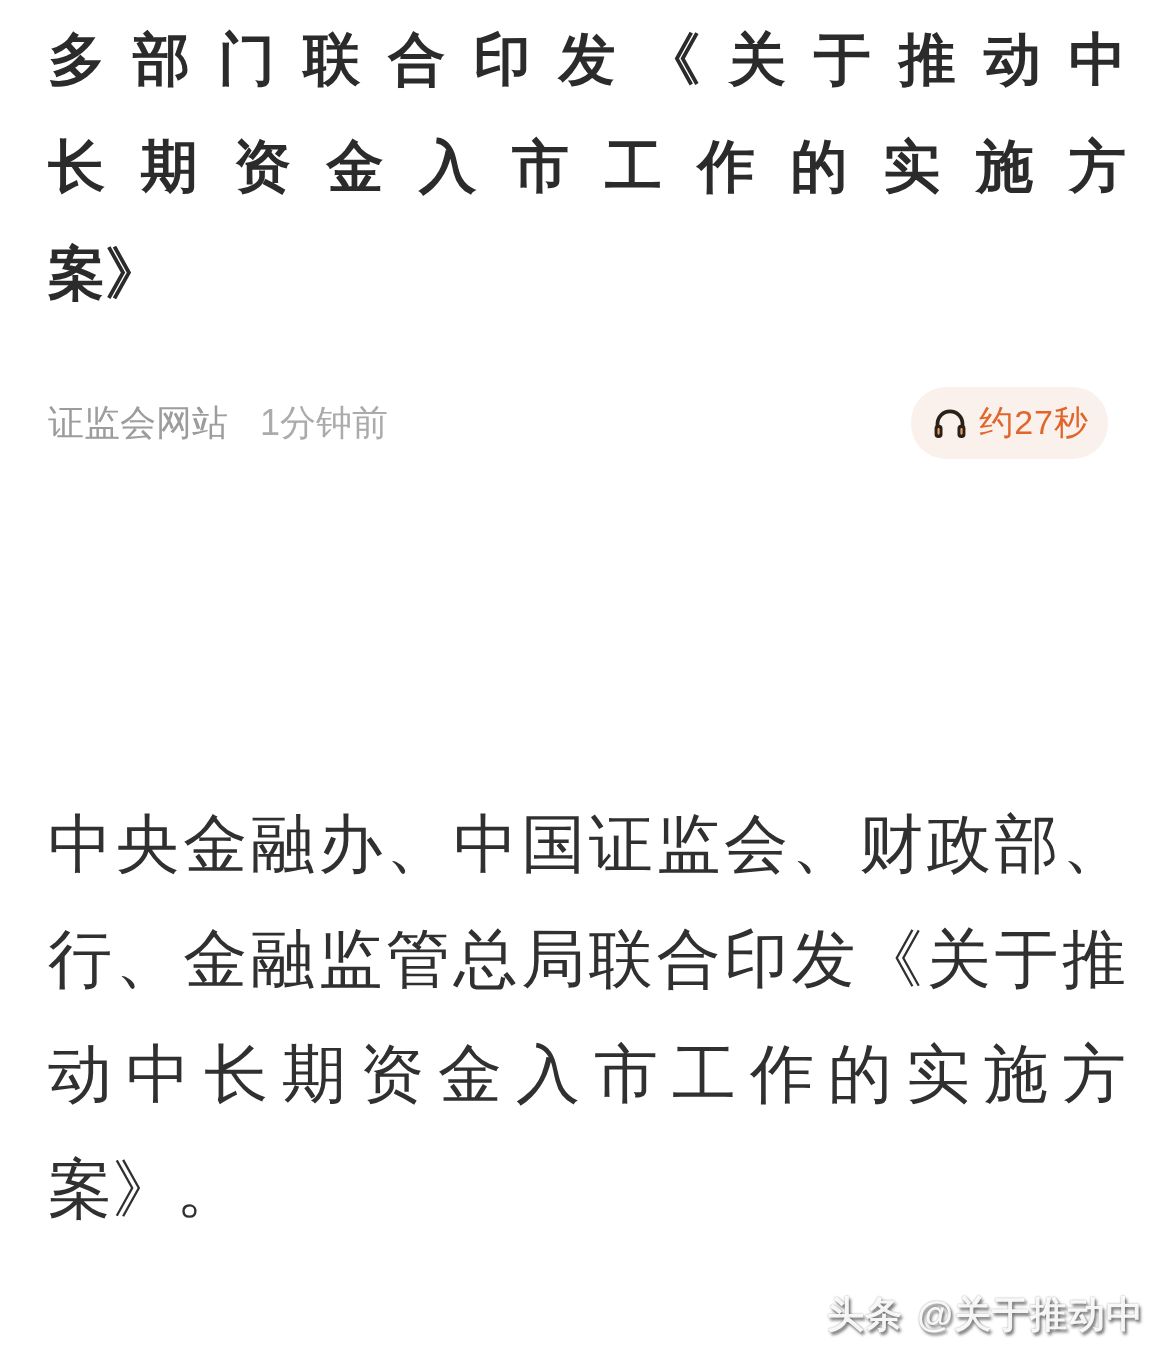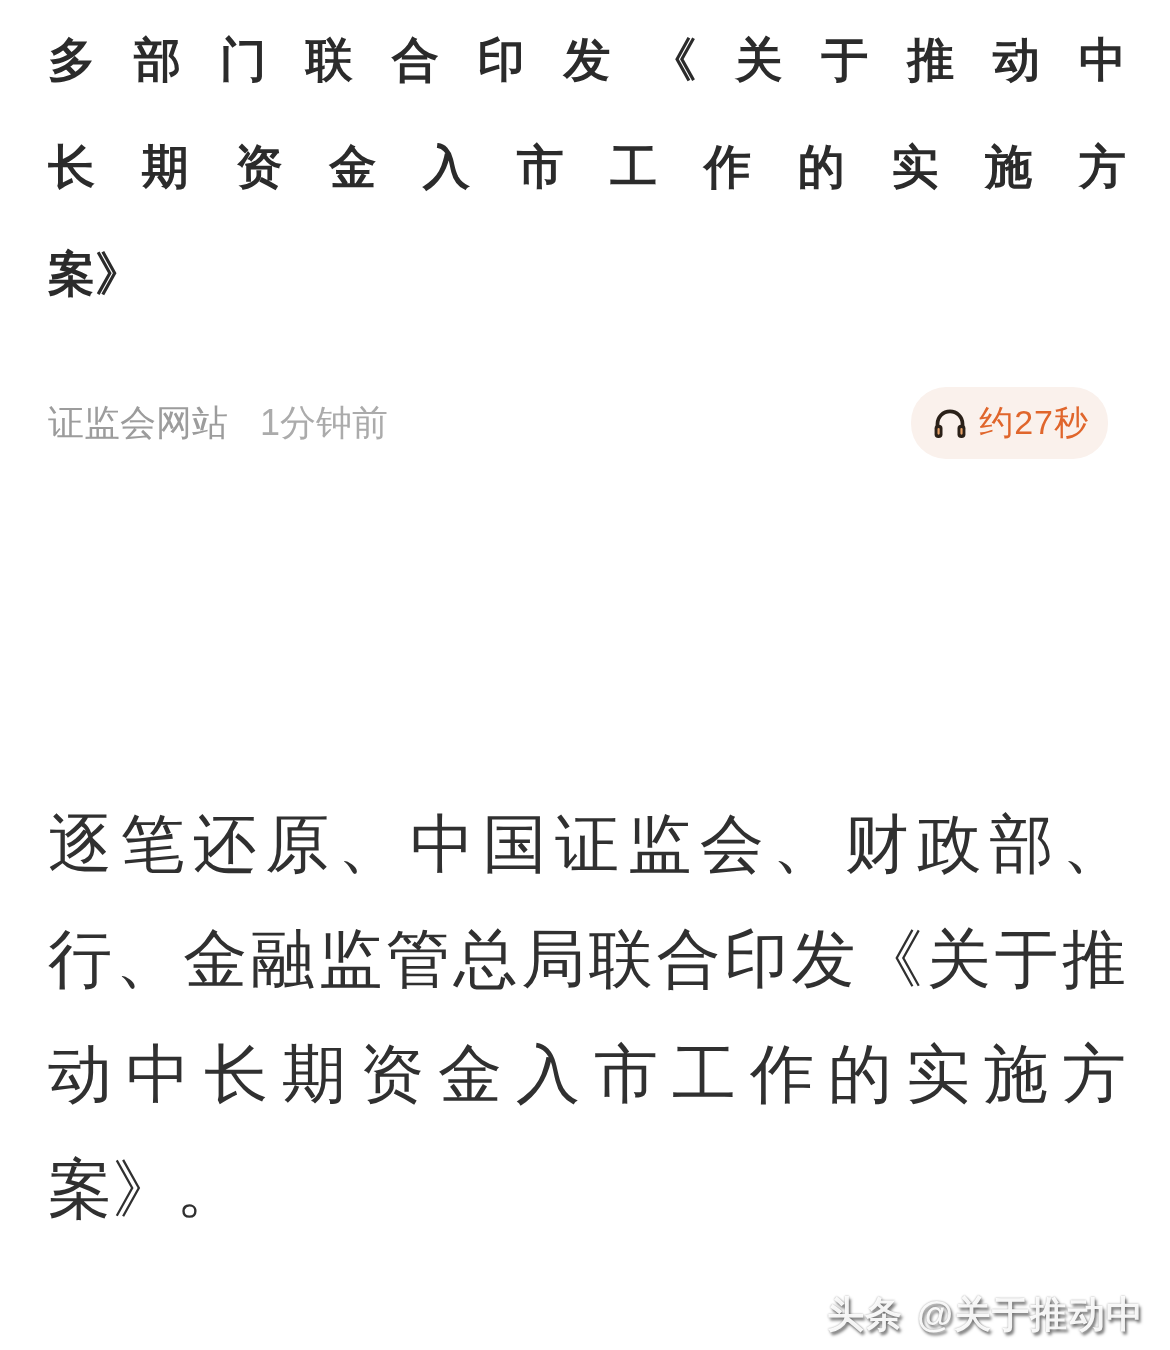--- a/index.html
+++ b/index.html
@@ -7,21 +7,21 @@
     position:relative;
     width:1170px;height:1350px;
     margin:0 auto;
     background:#ffffff;
     overflow:hidden;
     font-family:"Liberation Sans","DejaVu Sans",sans-serif;
   }
   
   .title{
     position:absolute;left:48px;right:44px;top:6px;
-    font-size:47px;line-height:107px;font-weight:700;
+    font-size:57px;line-height:107px;font-weight:700;
     color:#2b2b2b;
   }
   .line{white-space:nowrap;}
   .line.stretch{
     white-space:normal;
     text-align:justify;
     text-align-last:justify;
   }
   
   .meta{
@@ -91,21 +91,21 @@
           <rect x="9" y="30" width="2.6" height="8" rx="1.3" fill="#e8a268"></rect>
           <rect x="36.5" y="30" width="2.6" height="8" rx="1.3" fill="#e8a268"></rect>
         </svg>
       </span>
       <span class="audio-label">约27秒</span>
     </div>
   </div>
 
 
   <div class="body-text">
-    <div class="line stretch">逐笔还原、中国证监会、财政部、</div>
+    <div class="line stretch">中央金融办、中国证监会、财政部、</div>
     <div class="line stretch">行、金融监管总局联合印发《关于推</div>
     <div class="line stretch">动中长期资金入市工作的实施方</div>
     <div class="line">案》。</div>
   </div>
 
   <div class="watermark">
     <span>头条</span>
     <span class="handle">@关于推动中</span>
   </div>
 

